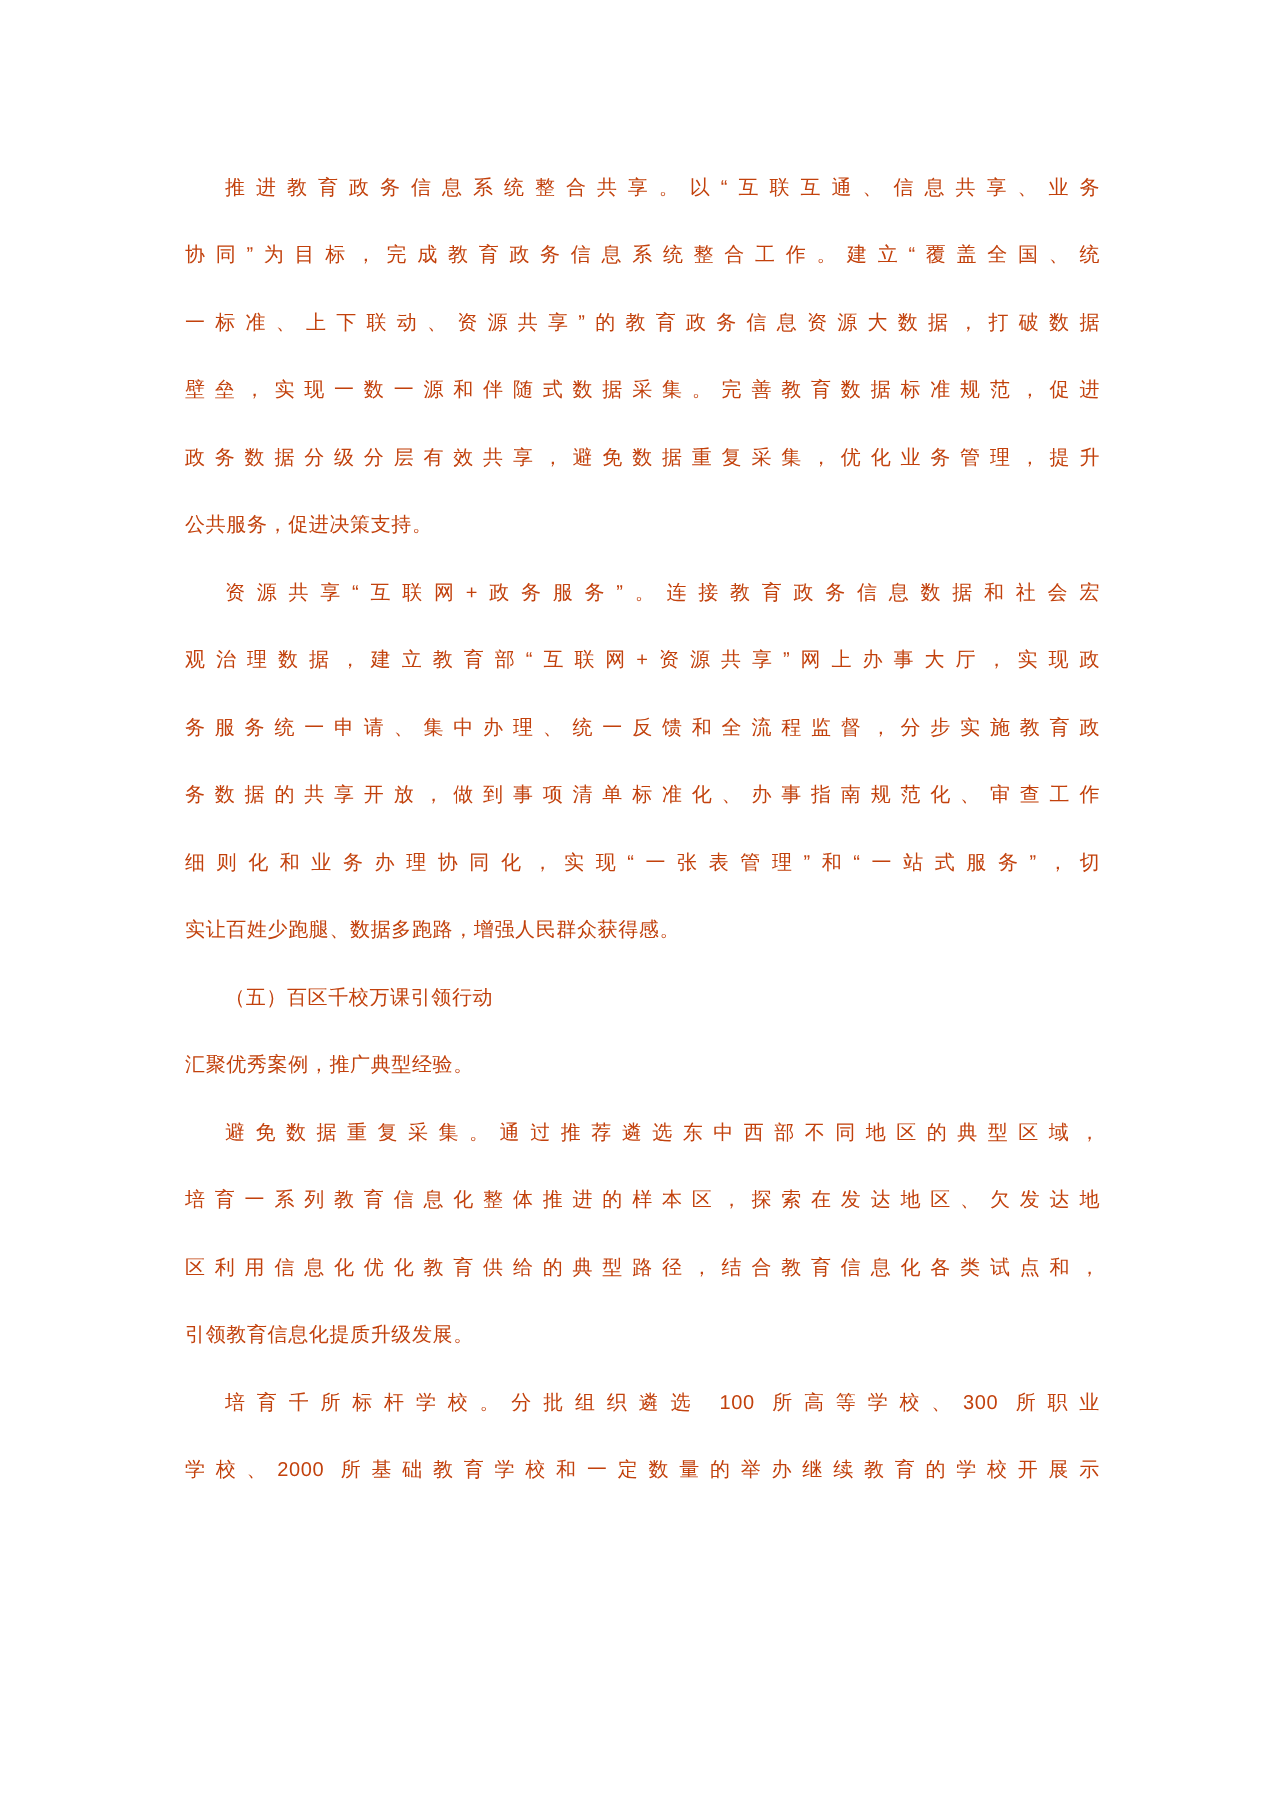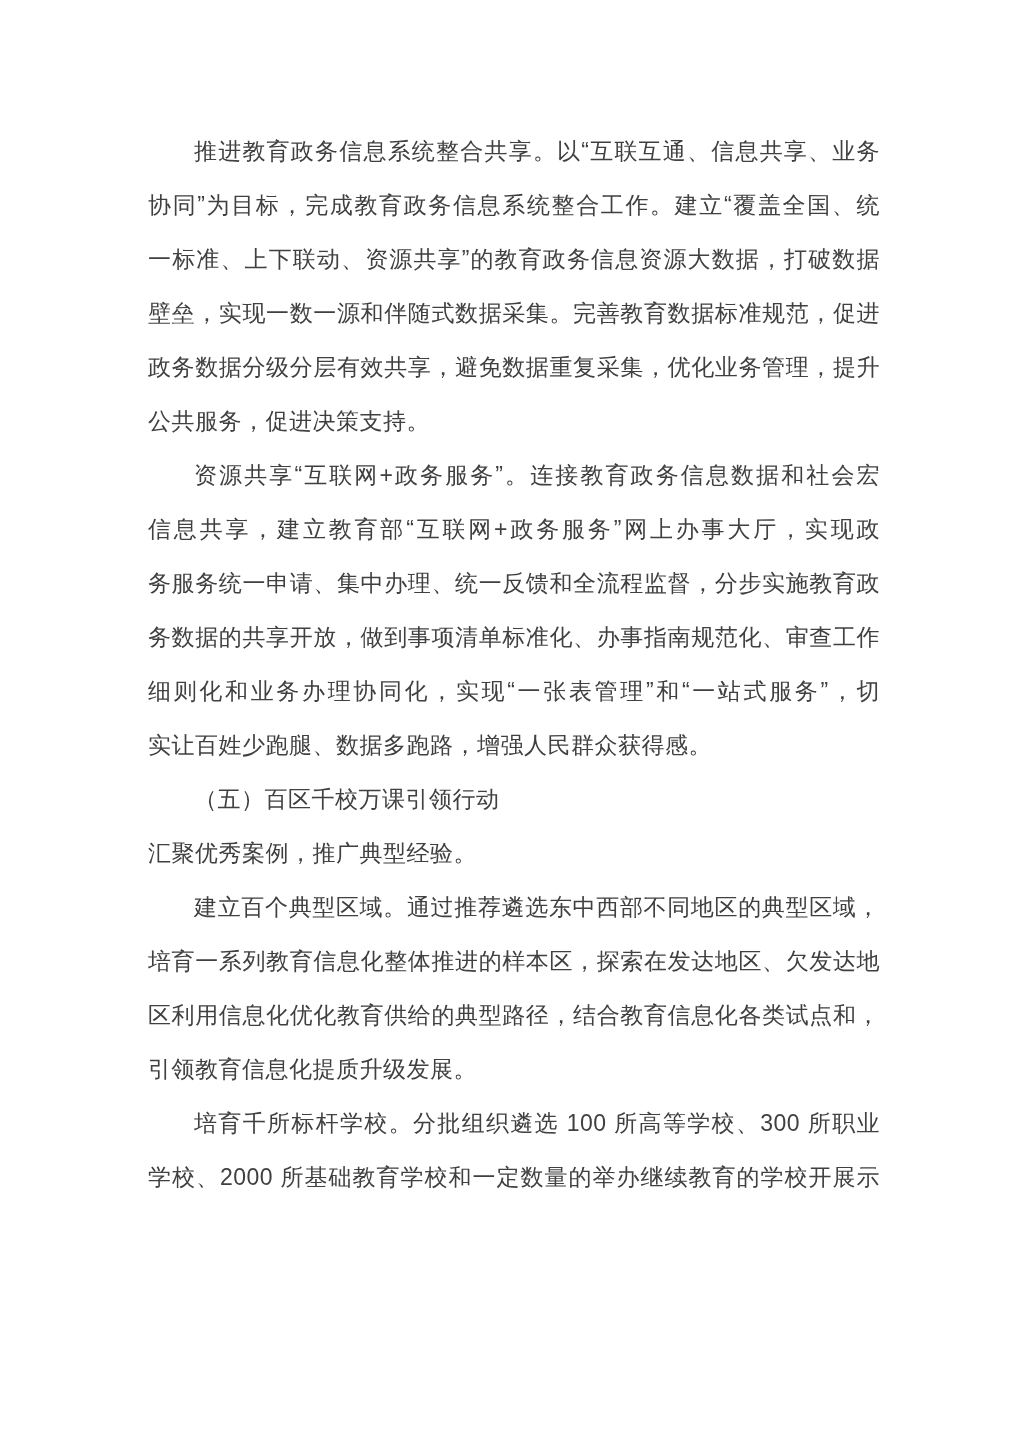--- a/index.html
+++ b/index.html
@@ -14,24 +14,24 @@
     background: #ffffff;
     overflow: hidden;
     box-sizing: border-box;
     padding: 124px 144px 0 148px;
   }
   .doc-body {
     width: 732px;
   }
   .line {
     font-family: "Liberation Sans", "DejaVu Sans", sans-serif;
-    font-size: 23px;
+    font-size: 16px;
     line-height: 54px;
     height: 54px;
-    color: #404040;
+    color: #c2410c;
     text-align: justify;
     text-align-last: justify;
     white-space: nowrap;
     letter-spacing: 0.5px;
   }
   .line.plain {
     text-align: right;
     text-align-last: left;
   }
   .line.indent {
@@ -43,27 +43,27 @@
 
 <div class="page">
   <div class="doc-body">
     <div class="line indent">推进教育政务信息系统整合共享。以“互联互通、信息共享、业务</div>
     <div class="line">协同”为目标，完成教育政务信息系统整合工作。建立“覆盖全国、统</div>
     <div class="line">一标准、上下联动、资源共享”的教育政务信息资源大数据，打破数据</div>
     <div class="line">壁垒，实现一数一源和伴随式数据采集。完善教育数据标准规范，促进</div>
     <div class="line">政务数据分级分层有效共享，避免数据重复采集，优化业务管理，提升</div>
     <div class="line plain">公共服务，促进决策支持。</div>
     <div class="line indent">资源共享“互联网+政务服务”。连接教育政务信息数据和社会宏</div>
-    <div class="line">信息共享，建立教育部“互联网+政务服务”网上办事大厅，实现政</div>
+    <div class="line">观治理数据，建立教育部“互联网+资源共享”网上办事大厅，实现政</div>
     <div class="line">务服务统一申请、集中办理、统一反馈和全流程监督，分步实施教育政</div>
     <div class="line">务数据的共享开放，做到事项清单标准化、办事指南规范化、审查工作</div>
     <div class="line">细则化和业务办理协同化，实现“一张表管理”和“一站式服务”，切</div>
     <div class="line plain">实让百姓少跑腿、数据多跑路，增强人民群众获得感。</div>
     <div class="line plain indent">（五）百区千校万课引领行动</div>
     <div class="line plain">汇聚优秀案例，推广典型经验。</div>
-    <div class="line indent">建立百个典型区域。通过推荐遴选东中西部不同地区的典型区域，</div>
+    <div class="line indent">避免数据重复采集。通过推荐遴选东中西部不同地区的典型区域，</div>
     <div class="line">培育一系列教育信息化整体推进的样本区，探索在发达地区、欠发达地</div>
     <div class="line">区利用信息化优化教育供给的典型路径，结合教育信息化各类试点和，</div>
     <div class="line plain">引领教育信息化提质升级发展。</div>
     <div class="line indent">培育千所标杆学校。分批组织遴选 100 所高等学校、300 所职业</div>
     <div class="line">学校、2000 所基础教育学校和一定数量的举办继续教育的学校开展示</div>
   </div>
 </div>
 
 </body></html>

